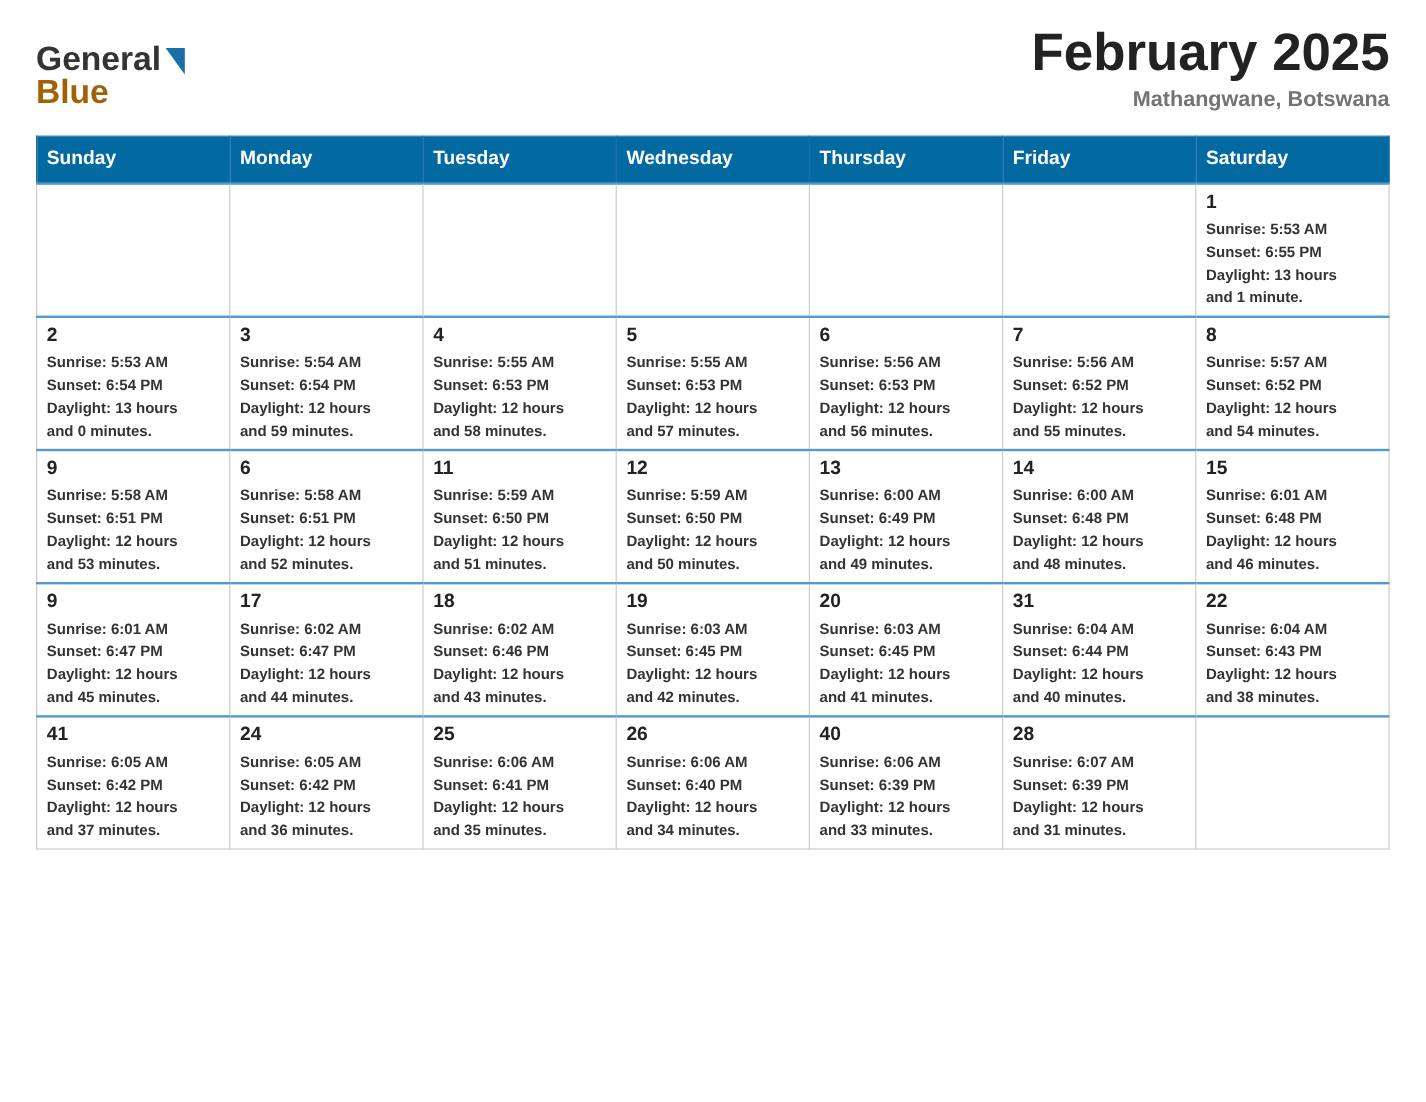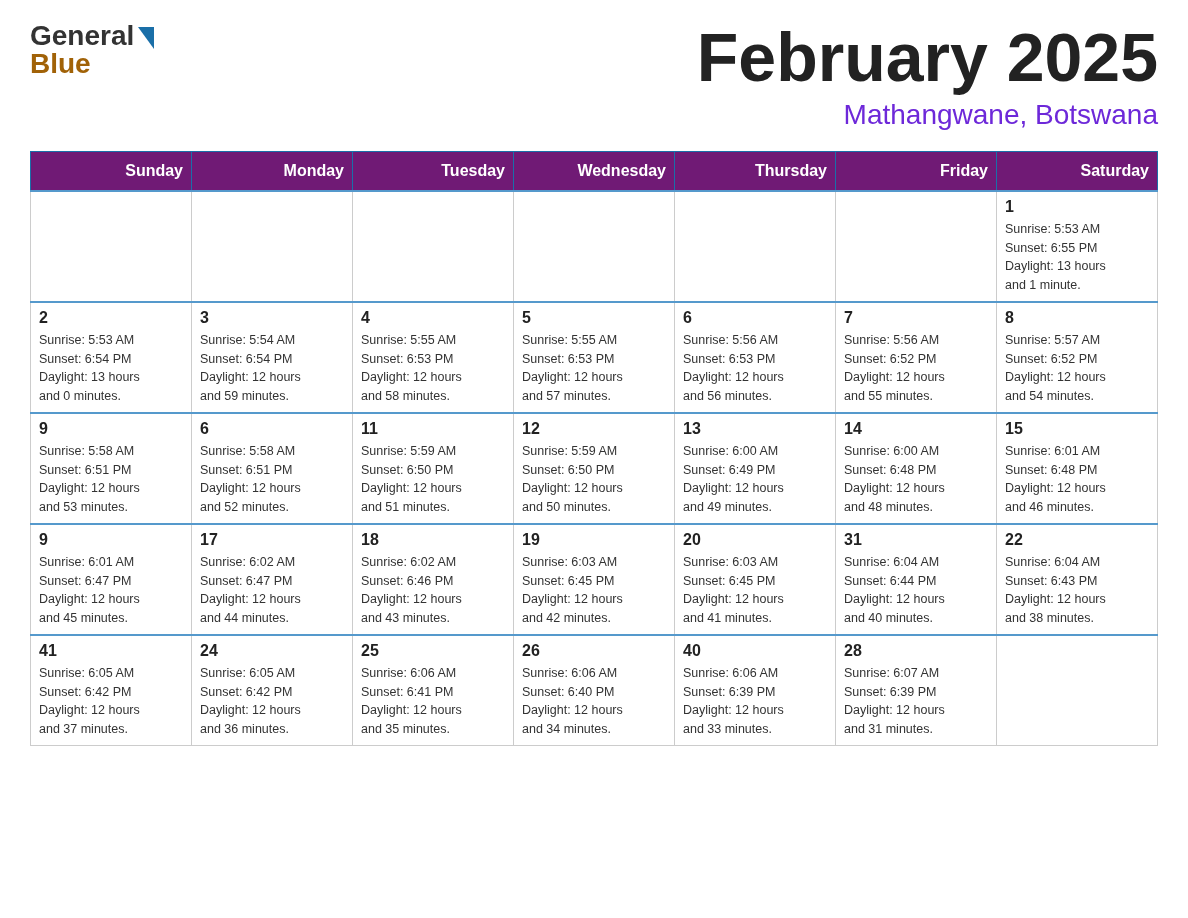--- a/index.html
+++ b/index.html
@@ -6,21 +6,21 @@
     body {
       font-family: Arial, sans-serif;
       background: #fff;
       padding: 20px 30px;
       width: 1188px;
       min-height: 918px;
     }
     .header {
       display: flex;
       justify-content: space-between;
-      align-items: flex-start;
+      align-items: flex-end;
       margin-bottom: 20px;
     }
     .logo {
       display: flex;
       flex-direction: column;
       align-items: flex-start;
     }
     .logo-top {
       display: flex;
       align-items: center;
@@ -42,41 +42,42 @@
     .logo-blue {
       font-size: 28px;
       font-weight: bold;
       color: #a16207;
       margin-top: -4px;
     }
     .title-block {
       text-align: right;
     }
     .month-title {
-      font-size: 68px;
+      font-size: 44px;
       font-weight: bold;
       color: #222;
       line-height: 1.1;
     }
     .location {
-      font-size: 28px;
-      color: #6d28d9;
+      font-size: 18px;
+      color: #737373;
       margin-top: 4px;
+      font-weight: bold;
     }
     .calendar {
       width: 100%;
       border-collapse: collapse;
     }
     .calendar th {
-      background-color: #701a75;
+      background-color: #0369a1;
       color: #fff;
       font-size: 16px;
       font-weight: bold;
       padding: 10px 8px;
-      text-align: right;
+      text-align: left;
       border: 1px solid #1a6fa8;
     }
     .calendar td {
       border: 1px solid #ccc;
       vertical-align: top;
       padding: 6px 8px;
       width: 14.28%;
       min-height: 100px;
       background: #fff;
     }
@@ -87,20 +88,21 @@
       font-size: 16px;
       font-weight: bold;
       color: #222;
       display: block;
       margin-bottom: 4px;
     }
     .day-info {
       font-size: 12.5px;
       color: #333;
       line-height: 1.5;
+      font-weight: bold;
     }
     .empty-cell {
       background: #f5f5f5;
     }
     .week-row td {
       min-height: 110px;
     }
   </style>
 </head>
 <body>

